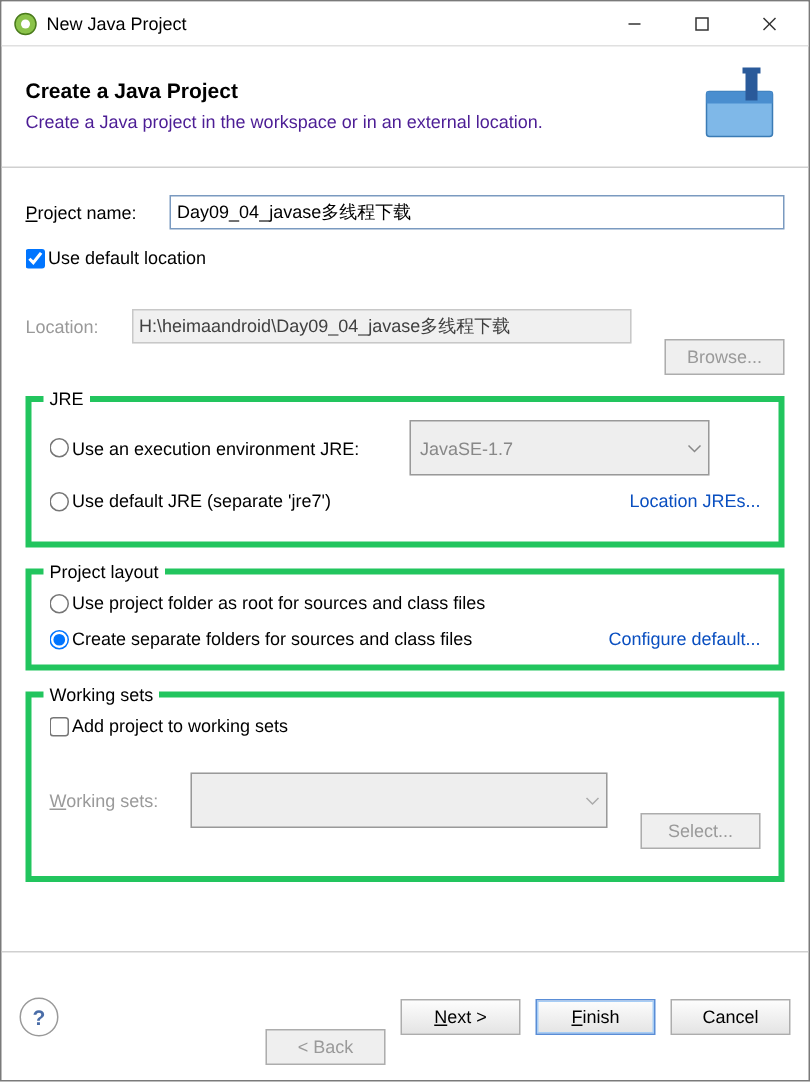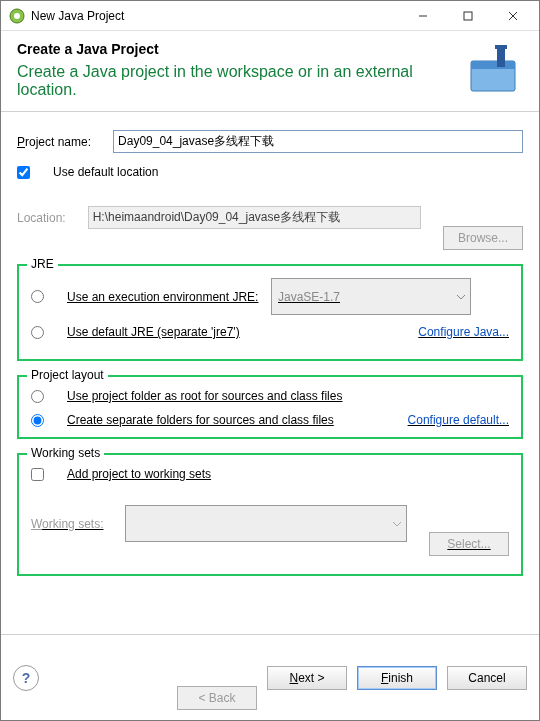--- a/index.html
+++ b/index.html
@@ -5,31 +5,31 @@
 * { box-sizing: border-box; margin: 0; padding: 0; font-family: "Segoe UI", Tahoma, sans-serif; }
 body { background: #fff; width: 540px; height: 721px; border: 1px solid #7a7a7a; display: flex; flex-direction: column; font-size: 12px; color: #000; }
 .titlebar { height: 30px; display: flex; align-items: center; padding: 0 4px 0 8px; background: #fff; border-bottom: 1px solid #e0e0e0; }
 .titlebar .ticon { width: 16px; height: 16px; margin-right: 6px; }
 .titlebar .title { flex: 1; font-size: 12px; }
 .titlebar .winbtn { width: 45px; height: 29px; display: flex; align-items: center; justify-content: center; }
 .titlebar .winbtn svg { display: block; }
 .header { padding: 10px 16px 12px 16px; display: flex; align-items: center; }
 .header-left { flex: 1; }
 .header h1 { font-size: 14px; font-weight: bold; margin-bottom: 6px; }
-.header p { font-size: 16px; color: #15803d; }
+.header p { font-size: 12px; color: #4c1d95; }
 .header-icon { width: 58px; height: 58px; }
 .divider { height: 1px; background: #d0d0d0; }
 .content { flex: 1; padding: 18px 16px 4px 16px; overflow: auto; }
 .row { display: flex; align-items: center; margin-bottom: 8px; gap: 22px; }
 .lbl { white-space: nowrap; }
 input[type=text] { height: 23px; border: 1px solid #7a9ac0; padding: 0 4px; font-size: 12px; background: #fff; width: 100%; }
 input[type=text][disabled] { background: #f0f0f0; color: #404040; border-color: #c8c8c8; }
-.checkbox, .radio { display: flex; align-items: center; gap: 23px; }
+.checkbox, .radio { display: flex; align-items: center; gap: 2px; }
 .checkbox input, .radio input { width: 13px; height: 13px; }
-.fieldset { border: 2px solid #22c55e; margin-top: 14px; padding: 12px 12px 10px 12px; position: relative; text-decoration: underline; }
+.fieldset { border: 4px solid #22c55e; margin-top: 14px; padding: 12px 12px 10px 12px; position: relative; }
 .legend { position: absolute; top: -9px; left: 8px; background: #fff; padding: 0 4px; font-size: 12px; }
 .select { height: 37px; border: 1px solid #999; background: linear-gradient(#fdfdfd,#e8e8e8); font-size: 12px; display: flex; align-items: center; justify-content: space-between; padding: 0 4px 0 6px; width: 200px; }
 .select.disabled { color: #888; background: #eee; }
 .select .chev { width: 10px; height: 10px; }
 .btn { height: 24px; border: 1px solid #adadad; background: linear-gradient(#fdfdfd,#e4e4e4); padding: 0 14px; font-size: 12px; min-width: 80px; display: inline-flex; align-items: center; justify-content: center; }
 .btn[disabled] { color: #9a9a9a; background: #efefef; margin-top: 41px; }
 .btn.default { border: 1px solid #5a8dd6; box-shadow: inset 0 0 0 1px #a6cdf5; }
 .link { color: #0a4fc0; text-decoration: none; font-size: 12px; cursor: pointer; }
 .right { margin-left: auto; }
 .jre-row { display: flex; align-items: center; margin-bottom: 10px; }
@@ -116,21 +116,21 @@
           <svg class="chev" viewBox="0 0 10 10">
             <path d="M1 3 L5 7 L9 3" fill="none" stroke="#888"></path>
           </svg>
         </div>
     </div>
     <div class="jre-row">
       <label class="radio">
           <input type="radio" name="jre" style="">
           <span>Use default JRE (separate 'jre7')</span>
         </label>
-      <a class="link right">Configure Java...</a>
+      <a class="link right">Location JREs...</a>
     </div>
   </div>
 
   <div class="fieldset">
     <span class="legend">Project layout</span>
     <label class="radio" style="margin-bottom:10px">
         <input type="radio" name="layout" style="">
         <span>Use project folder as root for sources and class files</span>
       </label>
     <div style="display:flex;align-items:center">

